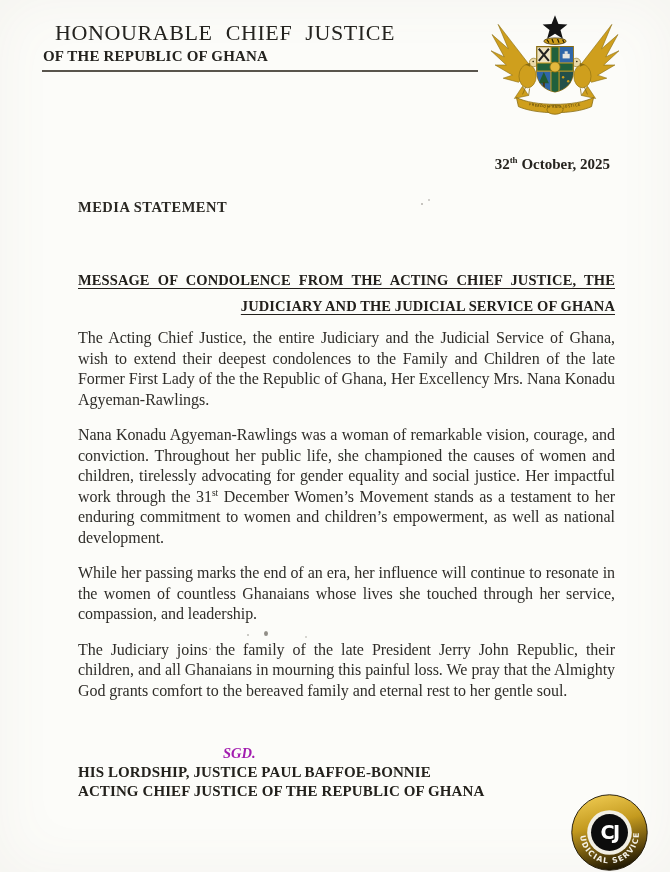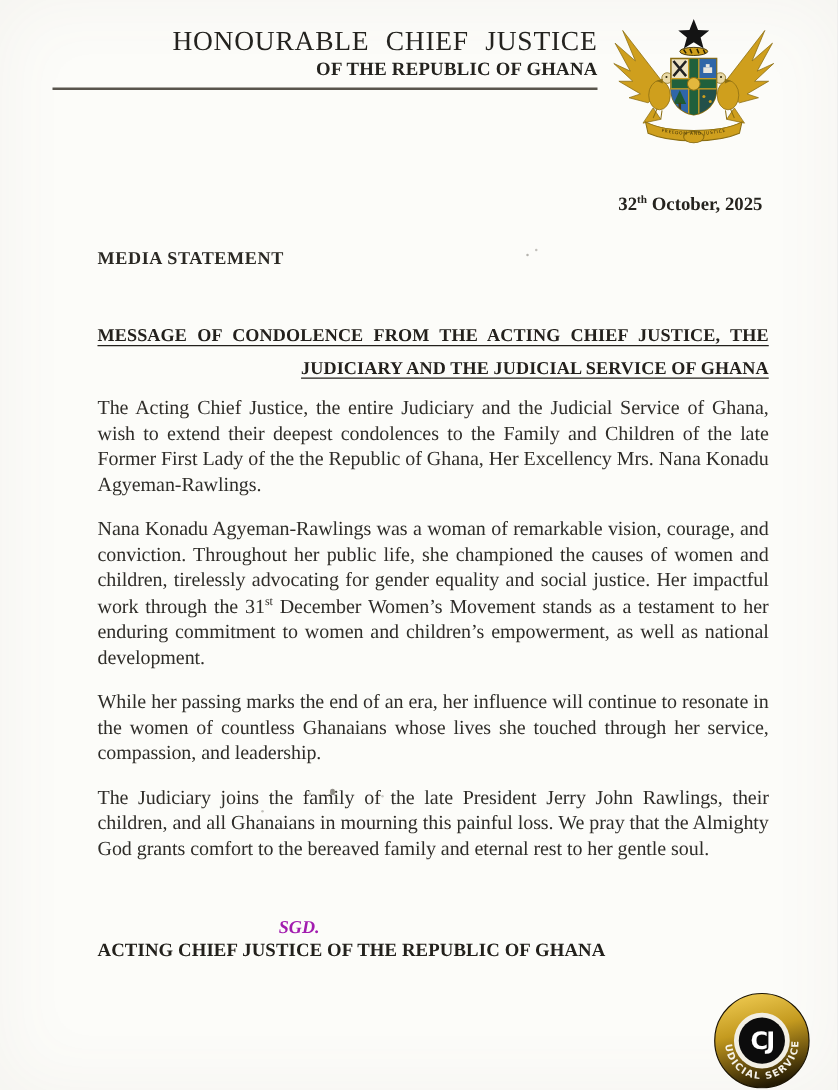--- a/index.html
+++ b/index.html
@@ -2,32 +2,32 @@
 <html><head>
 <meta charset="utf-8">
 <style>
   html,body{margin:0;padding:0;background:#e9e9e7;}
   .page{
     position:relative;width:670px;height:872px;background:#fcfcf9;
     font-family:"Liberation Serif", serif;color:#2e2c28;overflow:hidden;
     box-shadow:inset 0 0 60px rgba(120,110,90,.06);
   }
   
-  .header{position:absolute;left:42px;top:20px;width:436px;text-align:right;}
+  .header{position:absolute;left:42px;top:20px;width:436px;}
   .title1{font-size:22px;letter-spacing:.6px;word-spacing:7px;color:#24231f;margin-left:13px;font-weight:500;}
   .title2{font-size:15px;font-weight:700;letter-spacing:.2px;color:#24231f;margin-top:2px;margin-left:1px;}
   .rule{margin-top:5px;height:2px;background:#59554d;}
   .arms{position:absolute;left:488px;top:11px;width:134px;height:108px;}
   
   .date{position:absolute;top:156px;right:60px;font-size:15px;font-weight:700;color:#26241f;}
   sup{font-size:.6em;vertical-align:super;line-height:0;}
   
   .content{position:absolute;left:78px;top:199px;width:537px;}
   .media{font-size:14.5px;font-weight:600;letter-spacing:.5px;color:#2a2823;}
-  .heading{margin-top:40px;font-weight:700;font-size:14.5px;line-height:26px;letter-spacing:.1px;color:#23201c;}
+  .heading{margin-top:51px;font-weight:700;font-size:14.5px;line-height:26px;letter-spacing:.1px;color:#23201c;}
   .heading .l1{
     text-align:justify;text-align-last:justify;
     text-decoration:underline;text-decoration-thickness:1.4px;text-underline-offset:3px;
   }
   .heading .l2{
     text-decoration:underline;text-decoration-thickness:1.4px;text-underline-offset:3px;text-align:right;
   }
   .content p{
     margin:0 0 15px 0;font-size:16px;line-height:20.5px;text-align:justify;
     letter-spacing:-.05px;color:#2f2d29;
@@ -112,24 +112,25 @@
       <div class="l1">MESSAGE OF CONDOLENCE FROM THE ACTING CHIEF JUSTICE, THE</div>
       <div class="l2">JUDICIARY AND THE JUDICIAL SERVICE OF GHANA</div>
     </div>
 
     <p class="first">The Acting Chief Justice, the entire Judiciary and the Judicial Service of Ghana, wish to extend their deepest condolences to the Family and Children of the late Former First Lady of the the Republic of Ghana, Her Excellency Mrs. Nana Konadu Agyeman-Rawlings.</p>
 
     <p><span>Nana Konadu Agyeman-Rawlings was a woman of remarkable vision, courage, and conviction. Throughout her public life, she championed the causes of women and children, tirelessly advocating for gender equality and social justice. Her impactful work through the 31</span><sup>st</sup><span> December Women’s Movement stands as a testament to her enduring commitment to women and children’s empowerment, as well as national development.</span></p>
 
     <p>While her passing marks the end of an era, her influence will continue to resonate in the women of countless Ghanaians whose lives she touched through her service, compassion, and leadership.</p>
 
-    <p>The Judiciary joins the family of the late President Jerry John Rawlings, their children, and all Ghanaians in mourning this painful loss. We pray that the Almighty God grants comfort to the bereaved family and eternal rest to her gentle soul.</p>
+    <p>The Judiciary joins the family of the late President Jerry John Republic, their children, and all Ghanaians in mourning this painful loss. We pray that the Almighty God grants comfort to the bereaved family and eternal rest to her gentle soul.</p>
 
     <div class="sig">
       <div class="sgd">SGD.</div>
+      <div class="signame">HIS LORDSHIP, JUSTICE PAUL BAFFOE-BONNIE</div>
       <div class="sigtitle">ACTING CHIEF JUSTICE OF THE REPUBLIC OF GHANA</div>
     </div>
   </div>
 
   <div class="seal">
     <svg viewBox="0 0 100 100" width="77" height="77" xmlns="http://www.w3.org/2000/svg">
       <defs>
         <linearGradient id="goldg" x1="0.2" y1="0" x2="0.45" y2="1">
           <stop offset="0" stop-color="#efcb52"></stop>
           <stop offset="0.42" stop-color="#c49a1f"></stop>

